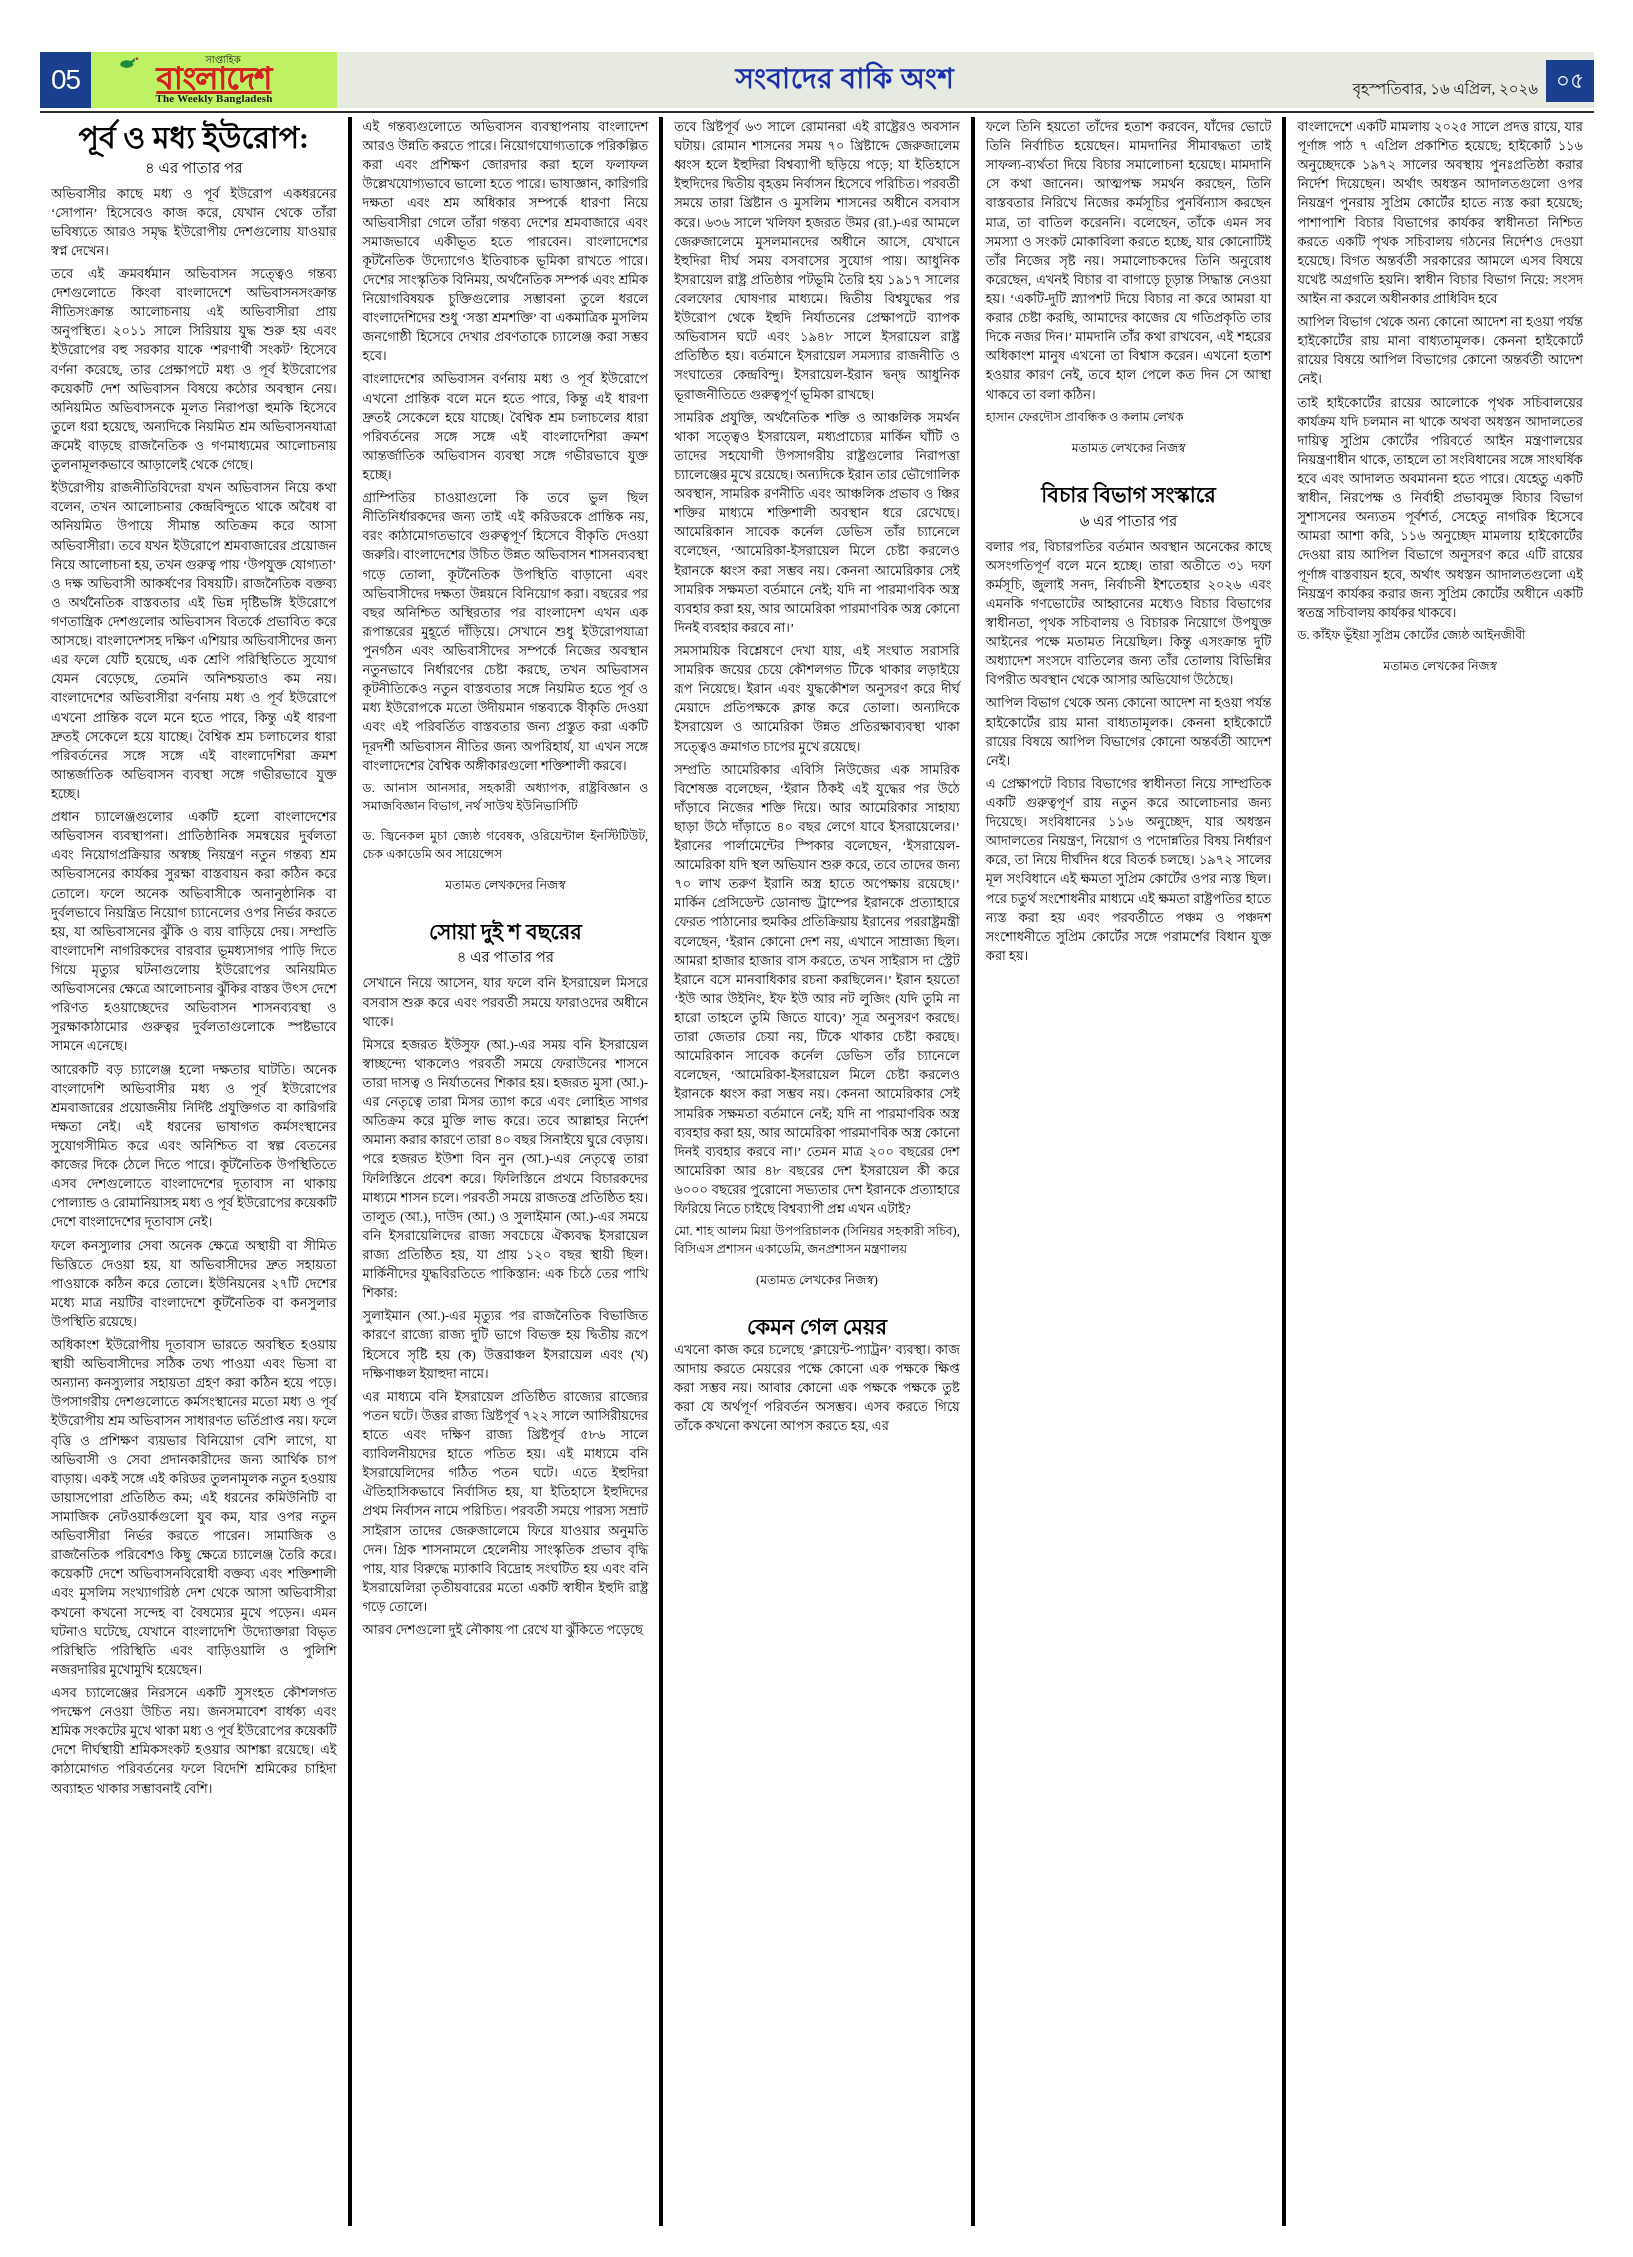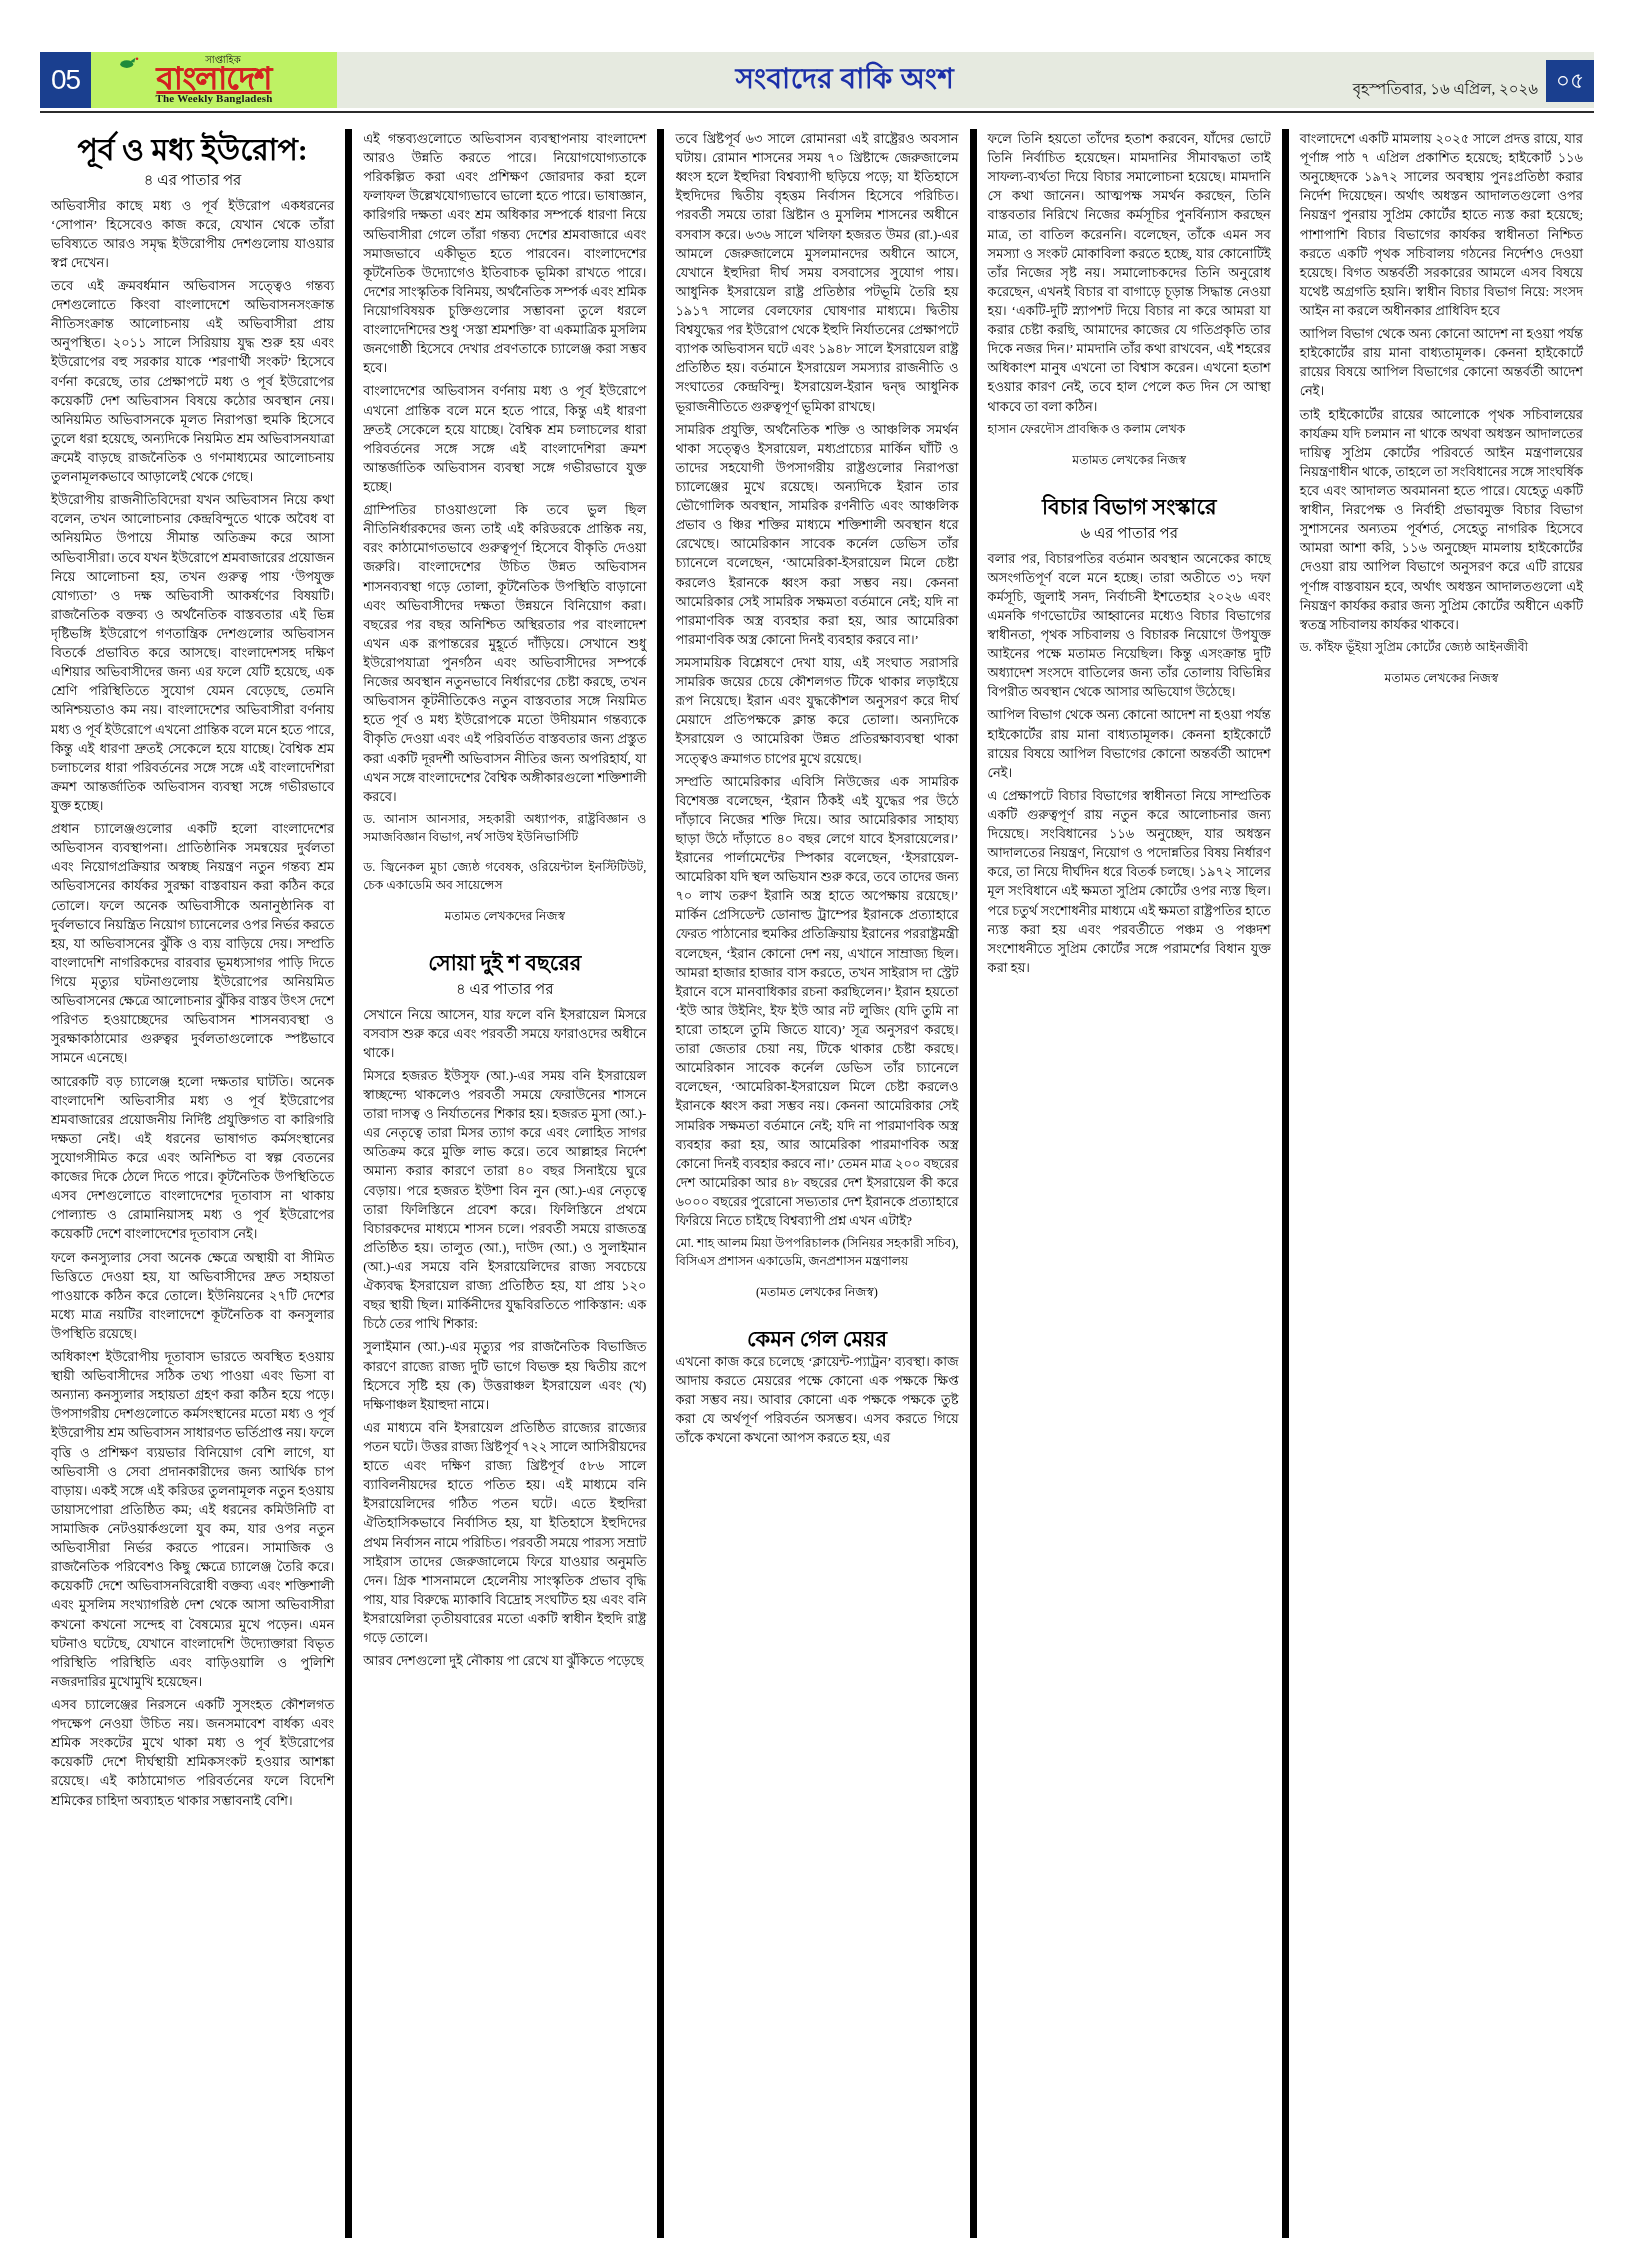--- a/index.html
+++ b/index.html
@@ -104,29 +104,28 @@
     left: 40px; top: 111px;
     width: 1554px; height: 2px;
     background: #2b2b2b;
   }
   
   .cols {
     position: absolute;
     left: 40px; top: 117px;
     width: 1554px; height: 2109px;
     display: flex;
-    margin-top: 12px;
   }
   .col {
     flex: 1;
     padding: 0 11px;
     position: relative;
     overflow: hidden;
   }
-  .col + .col { border-left: 7px solid #000000; }
+  .col + .col { border-left: 4px solid #000000; }
 
   .headline {
     text-align: center;
     font-weight: bold;
     color: #000;
     line-height: 1.12;
     margin: 4px 0 0 0;
   }
   .h-xl { font-size: 30px; }
   .h-lg { font-size: 21px; }

